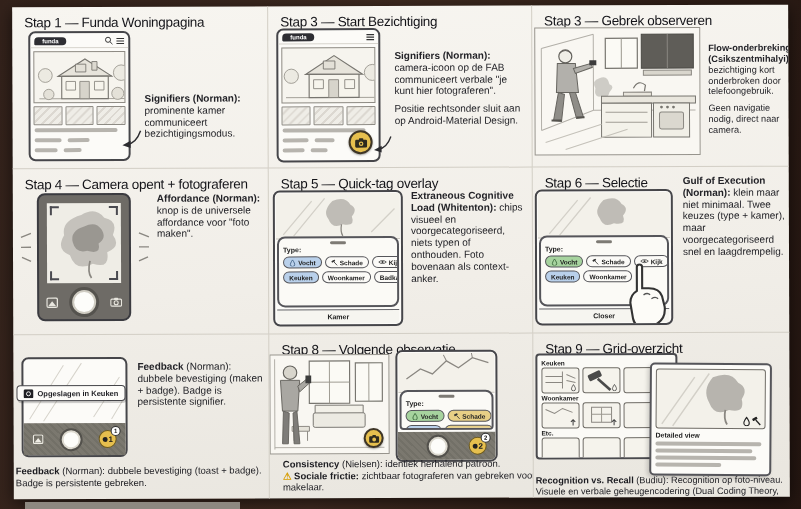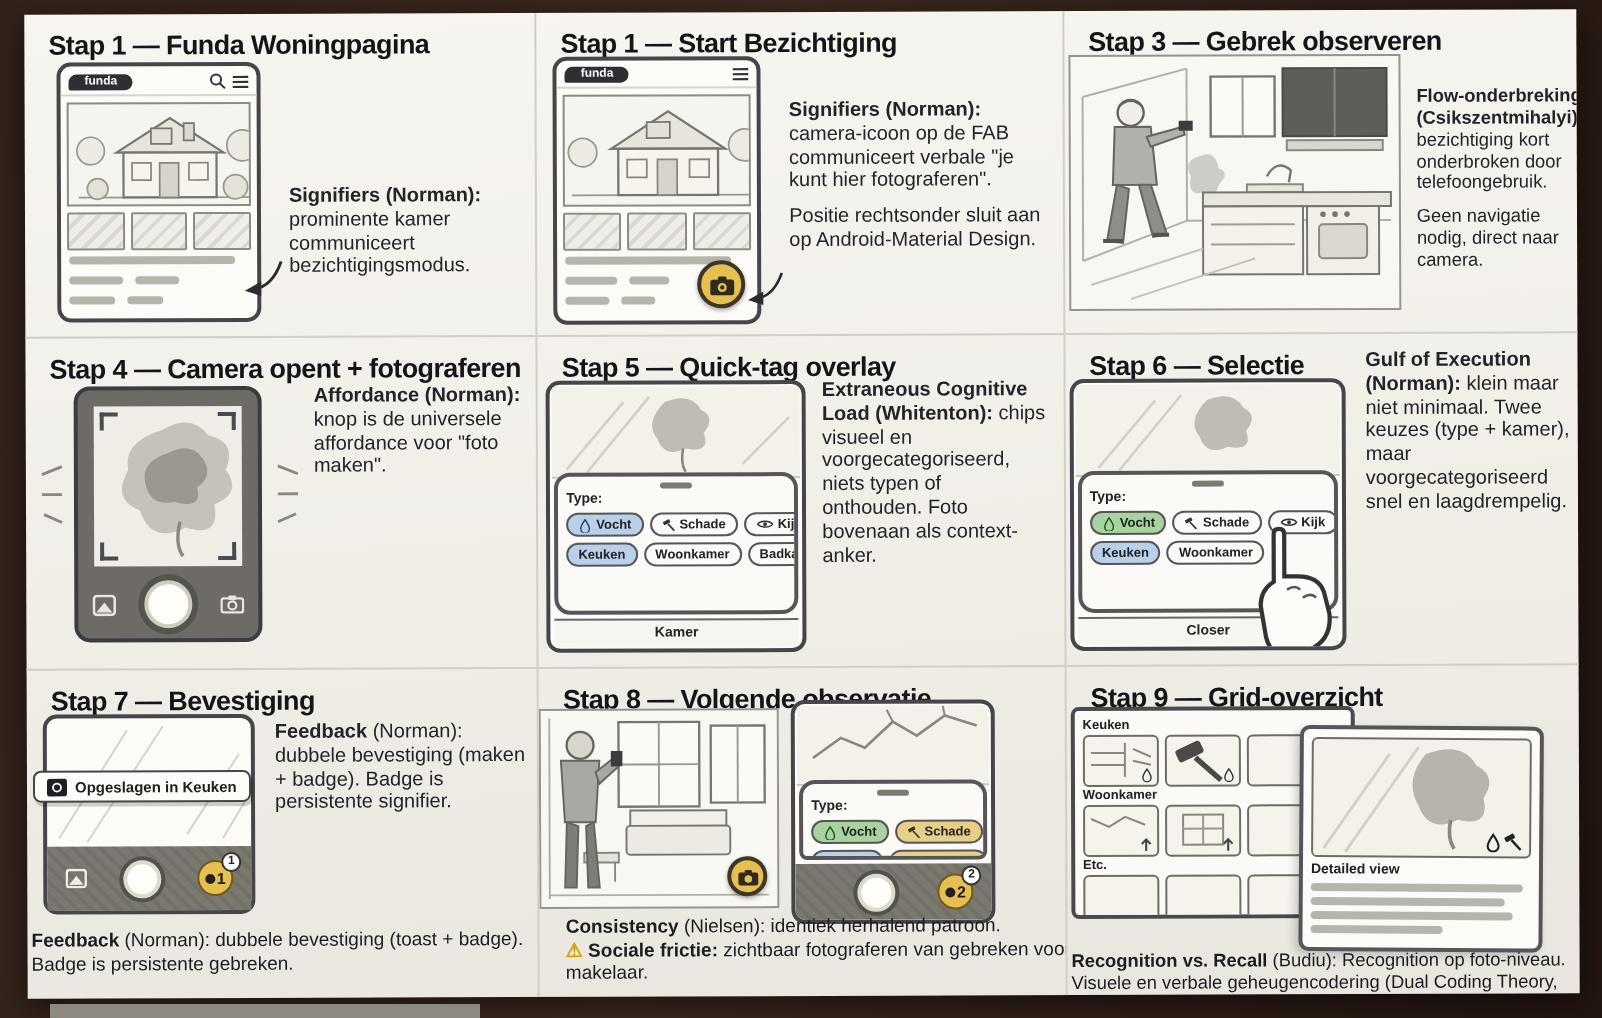--- a/index.html
+++ b/index.html
@@ -6,21 +6,21 @@
   html,body{width:801px;height:509px;overflow:hidden}
   body{position:relative;font-family:"Liberation Sans",sans-serif;
        background:linear-gradient(100deg,#33221b,#3e2a20 45%,#241611)}
   .paper{position:absolute;left:13px;top:6px;width:776px;height:492px;
          background:linear-gradient(176deg,#f7f5f0 0%,#f1eee8 55%,#e9e6df 100%);
          transform:rotate(-0.2deg);box-shadow:0 4px 16px rgba(0,0,0,.6)}
   .table-edge{position:absolute;left:25px;bottom:0;width:215px;height:7px;background:#8d8880}
   .grid{display:grid;width:100%;height:100%;grid-template-columns:1fr 1.03fr 1fr;grid-template-rows:162px 166px 1fr}
   .cell{position:relative;padding:8px 8px 4px 12px;overflow:hidden}
   .bR{border-right:1px solid #d2cec5}.bB{border-bottom:1px solid #d2cec5}
-  .title{font-size:13.5px;font-weight:700;color:#141419;letter-spacing:-.3px;white-space:nowrap}
+  .title{font-size:13.5px;font-weight:400;color:#141419;letter-spacing:-.3px;white-space:nowrap}
   .ann{position:absolute;font-size:10px;color:#232328;line-height:1.18}
   .ann p+p{margin-top:6px}
   .cap{position:absolute;font-size:9.5px;color:#1c1c21;line-height:1.22}
   .warn{color:#d79d00;font-weight:700}
   
   .ph{position:absolute;background:#fcfbf8;border:2px solid #46464a;border-radius:7px;overflow:hidden}
   .appbar{display:flex;align-items:center;justify-content:space-between;padding:3px 4px 2px;border-bottom:1px solid #d7d4cd}
   .logo{background:#2e2e33;color:#fff;font-size:6px;font-weight:700;padding:1px 8px;border-radius:7px 7px 7px 2px}
   .abicons{display:flex;gap:3px;align-items:center}
   .hero{border:1.5px solid #8e8b84;margin:3px;height:52px;background:#f6f4ee;overflow:hidden}
@@ -143,21 +143,21 @@
     <svg class="arr" style="left:106px;top:122px" width="24" height="20" viewBox="0 0 26 22">
       <path d="M24 2 Q19 16 9 17" fill="none" stroke="#2c2c30" stroke-width="1.6"></path>
           <path d="M13 13 L4 18 L13 21 Z" fill="#2c2c30"></path>
     </svg>
     <div class="ann" style="left:132px;top:86px;width:118px">
       <p><b>Signifiers (Norman):</b> <span>prominente kamer communiceert bezichtigingsmodus.</span></p>
     </div>
   </div>
 
   <div class="cell bR bB">
-    <div class="title">Stap 1 — Start Bezichtiging</div>
+    <div class="title">Stap 3 — Start Bezichtiging</div>
     <div class="ph" style="left:8px;top:22px;width:104px;height:134px">
       <div class="appbar">
         <span class="logo">funda</span>
         <svg width="8" height="8" viewBox="0 0 8 8">
               <path d="M0 1.5h8M0 4h8M0 6.5h8" stroke="#333" stroke-width="1.1"></path>
             </svg>
       </div>
       <div class="hero" style="height:56px">
         <svg width="98" height="54" viewBox="0 0 110 58">
           <circle cx="10" cy="30" r="8" fill="#eceae2" stroke="#9a978f"></circle>
@@ -384,21 +384,20 @@
         <path d="M13 3 Q13 1 15 1 Q17 1 17 3 L17 19 L22 19 Q30 19 32 25 L34 33 Q35 42 28 46 L20 49 Q12 50 10 42 L8 30 Q8 24 13 21 Z" fill="#fdfcf8" stroke="#333" stroke-width="1.6"></path>
         <path d="M18 24 q3 -2 5 0 M24 27 q3 -2 5 0" fill="none" stroke="#555" stroke-width="1"></path>
       </svg>
     </div>
     <div class="ann" style="left:150px;top:8px;width:104px">
       <p><b>Gulf of Execution (Norman):</b> <span>klein maar niet minimaal. Twee keuzes (type + kamer), maar voorgecategoriseerd snel en laagdrempelig.</span></p>
     </div>
   </div>
 
   <div class="cell bR">
-    <div class="title">Stap 7 — Bevestiging</div>
     <div class="ph" style="left:8px;top:22px;width:106px;height:100px;overflow:visible">
       <svg width="102" height="64" viewBox="0 0 102 64">
         <path d="M6 60 L40 6 M20 62 L58 4 M70 58 L96 18 M88 60 L100 40" stroke="#d6d3cb" stroke-width="1"></path>
       </svg>
       <div class="toast">
         <svg width="10" height="9" viewBox="0 0 10 9">
               <rect width="10" height="9" rx="1.6" fill="#1f1f23"></rect>
               <circle cx="5" cy="4.5" r="2" fill="none" stroke="#fff" stroke-width=".9"></circle>
             </svg>
         <span>Opgeslagen in Keuken</span>

